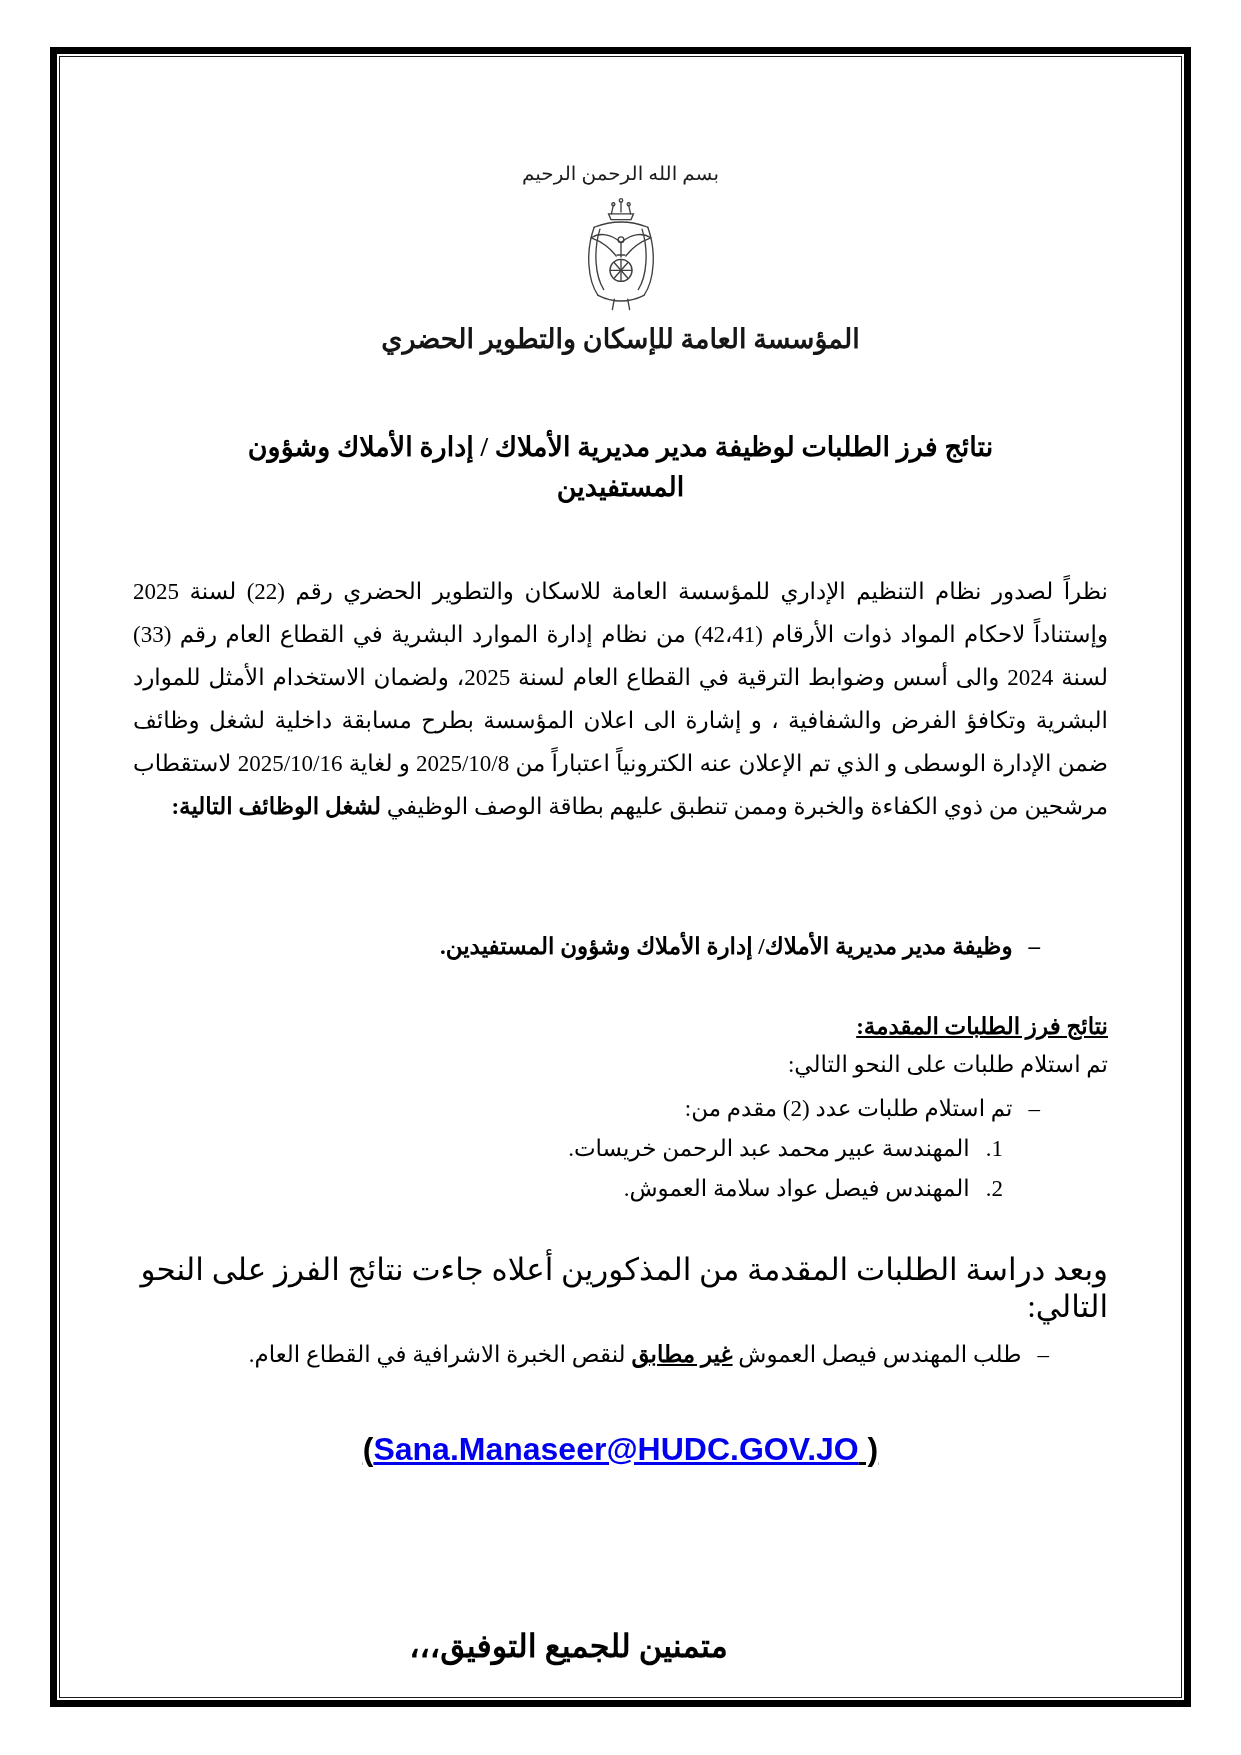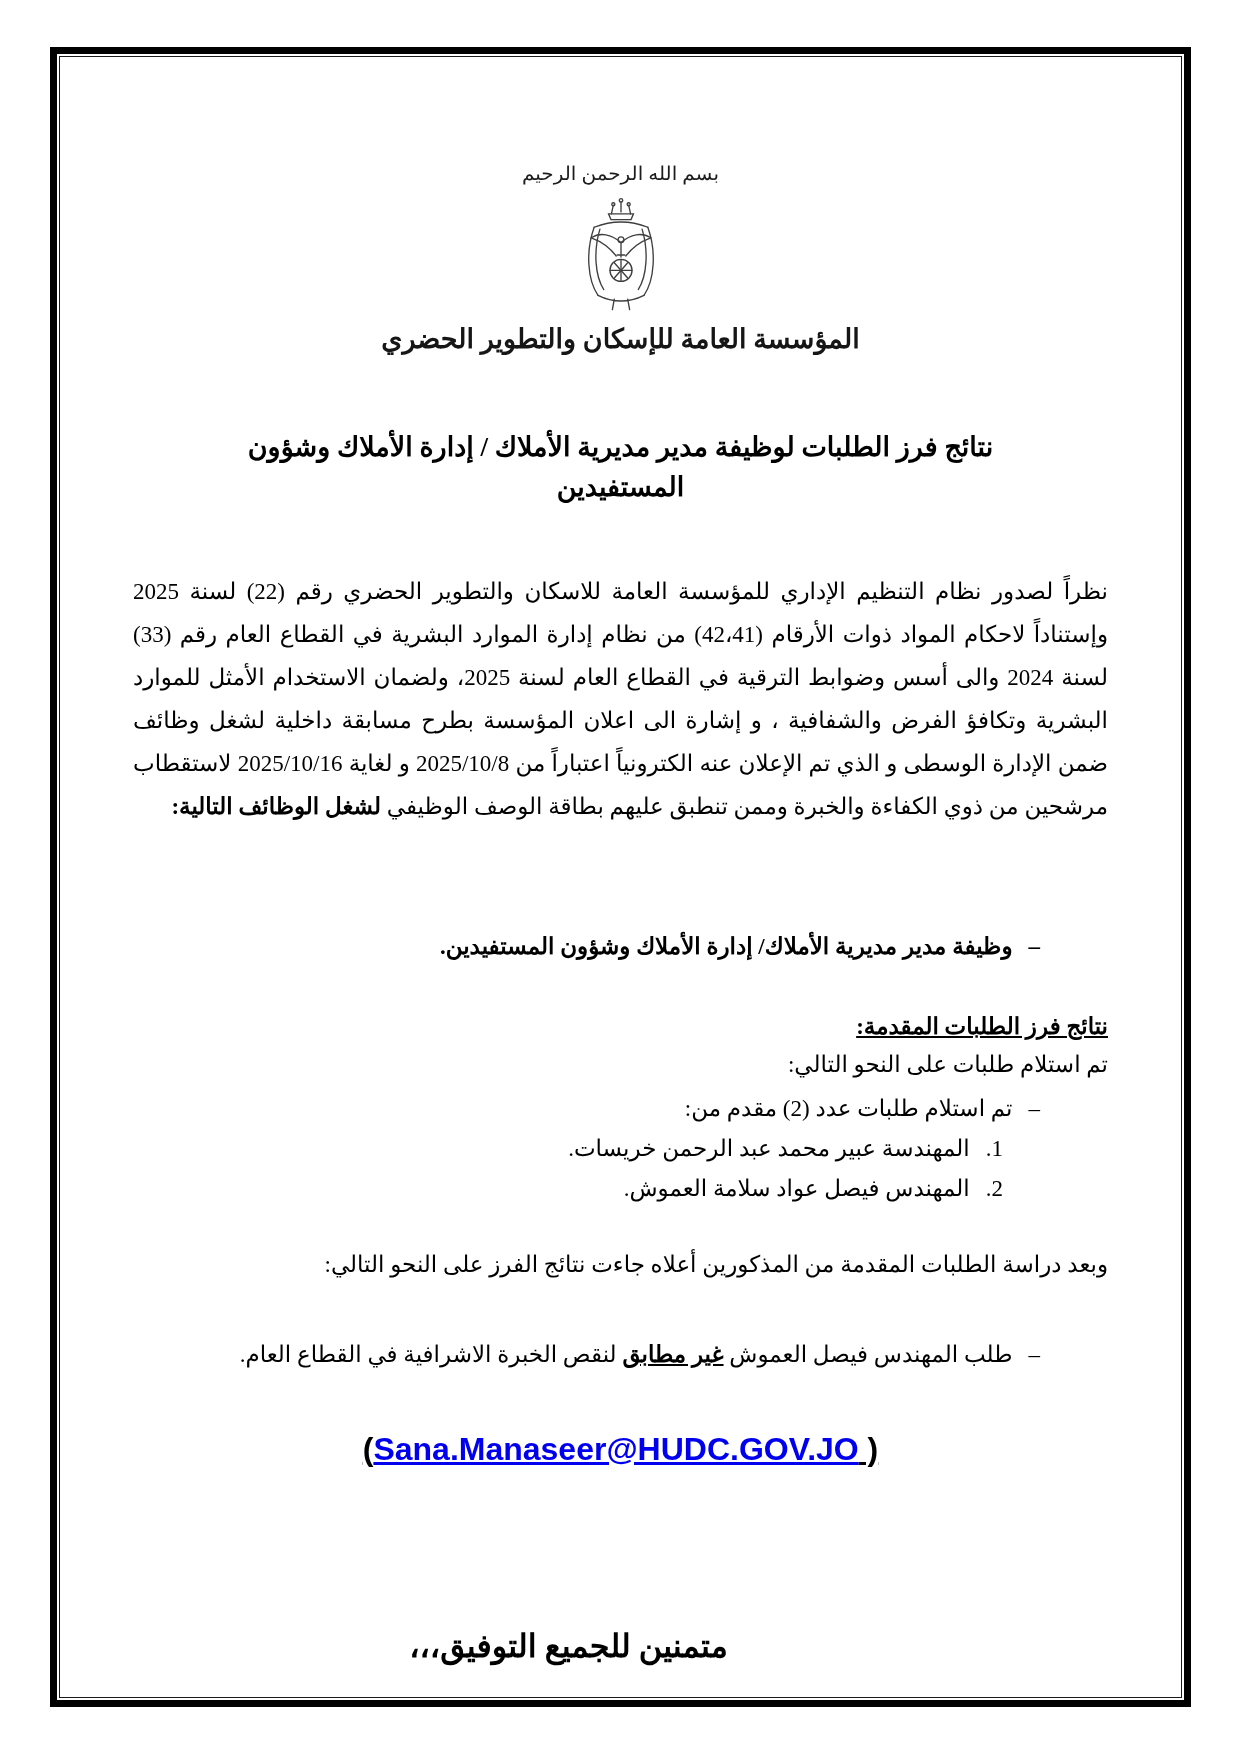--- a/index.html
+++ b/index.html
@@ -35,23 +35,23 @@
   .intro{top:472px;font-size:23px;line-height:43px;text-align:justify;}
   .intro .tail-bold{font-weight:bold;}
   
   .position-line{top:858px;right:143px;font-size:23px;font-weight:bold;}
   
   .results-heading{top:938px;font-size:23px;font-weight:bold;text-decoration:underline;}
   .received-line{top:976px;font-size:23px;}
   .count-line{top:1020px;right:143px;font-size:23px;}
   .num-item-1{top:1060px;right:180px;font-size:23px;}
   .num-item-2{top:1100px;right:180px;font-size:23px;}
-  .screening-line{top:1176px;font-size:23px;}
+  .screening-line{top:1176px;font-size:31px;}
   .match-1{top:1222px;right:143px;font-size:23px;}
-  .match-2{top:1266px;right:143px;font-size:23px;}
+  .match-2{top:1266px;right:134px;font-size:23px;}
   .marked{font-weight:bold;text-decoration:underline;}
   
   .objection{top:1338px;font-size:23px;font-weight:bold;text-decoration:underline;
     line-height:44px;text-align:justify;}
   .email-line{top:1356px;text-align:center;direction:ltr;
     font-family:"Liberation Sans", sans-serif;font-size:32px;font-weight:bold;}
   .email-line .paren{color:#000;text-decoration:underline;}
   .email-line .email{color:#0000EE;text-decoration:underline;}
   
   .closing{top:1552px;text-align:center;font-size:32px;font-weight:bold;

